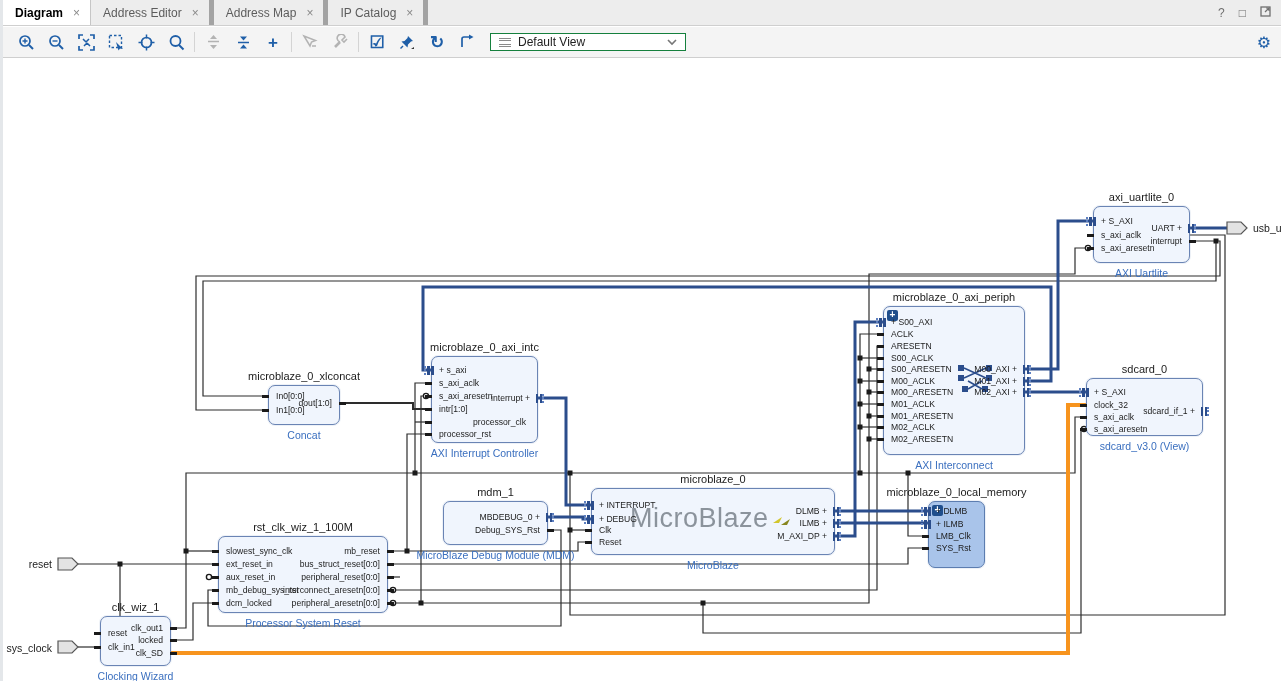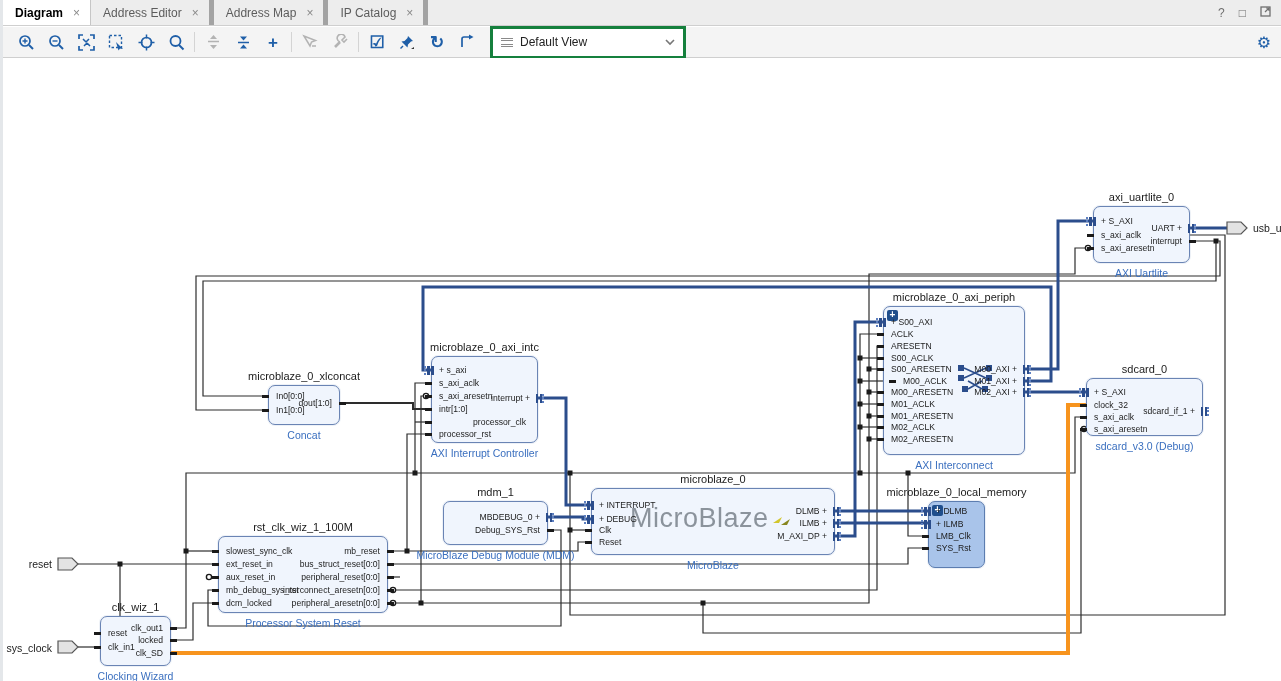--- a/index.html
+++ b/index.html
@@ -17,21 +17,21 @@
   #winicons { margin-left:auto; display:flex; align-items:center; gap:14px; padding-right:10px; color:#6f6f6f; }
   #winicons .wi { font-size:12px; }
 
   
   #toolbar { position:absolute; left:0; top:27px; width:100%; height:31px; background:#f4f4f4;
              border-bottom:1px solid #cfcfcf; display:flex; align-items:center; padding-left:8px; }
   .tbtn { width:30px; height:24px; display:flex; align-items:center; justify-content:center; }
   .tsep { width:1px; height:20px; background:#d4d4d4; margin:0 3px; }
   .tbtn svg { display:block; }
   .glyphbtn { font-size:17px; color:#1f5fa8; font-weight:bold; line-height:1; }
-  #viewsel { margin-left:8px; height:33px; min-width:196px; background:#fff; border:3px solid #15803d;
+  #viewsel { margin-left:8px; height:18px; min-width:196px; background:#fff; border:1px solid #15803d;
              display:flex; align-items:center; gap:7px; padding:0 8px; font-size:12px; color:#222; }
   #viewsel .bars { width:12px; height:9px; border-top:3px double #8a8a8a; border-bottom:3px double #8a8a8a; }
   #viewsel .lbl { flex:1; }
   #gear { margin-left:auto; margin-right:10px; color:#1f5fa8; font-size:16px; }
 
   
   #canvas { position:absolute; left:0; top:58px; right:0; bottom:0; background:#fff; }
   #wires { position:absolute; left:0; top:0; pointer-events:none; }
   .bus   { fill:none; stroke:var(--bus); stroke-width:3; }
   .w     { fill:none; stroke:var(--wire); stroke-width:1.2; }
@@ -304,33 +304,33 @@
               <path d="M6 6 L28 16 M28 6 L6 16" stroke="#2b4d8c" stroke-width="1.6" fill="none"></path>
               <rect x="4" y="24" width="6" height="6" fill="#2b4d8c"></rect>
               <rect x="24" y="24" width="6" height="6" fill="#2b4d8c"></rect>
               <path d="M10 19 L24 27 M24 19 L10 27" stroke="#2b4d8c" stroke-width="1.6" fill="none"></path>
             </svg></div>
           <div class="port lft" style="top: 10px;"><span>+ S00_AXI</span><span class="ifpad"></span><span class="ifdots"></span></div>
           <div class="port lft" style="top: 22px;"><span>ACLK</span><span class="pad"></span></div>
           <div class="port lft" style="top: 34px;"><span>ARESETN</span><span class="pad"></span></div>
           <div class="port lft" style="top: 46px;"><span>S00_ACLK</span><span class="pad"></span></div>
           <div class="port lft" style="top: 57px;"><span>S00_ARESETN</span><span class="pad"></span></div>
-          <div class="port lft" style="top: 69px; margin-left: 12px;"><span>M00_ACLK</span><span class="pad"></span></div>
+          <div class="port lft" style="top: 69px;"><span>M00_ACLK</span><span class="pad"></span></div>
           <div class="port lft" style="top: 80px;"><span>M00_ARESETN</span><span class="pad"></span></div>
           <div class="port lft" style="top: 92px;"><span>M01_ACLK</span><span class="pad"></span></div>
           <div class="port lft" style="top: 104px;"><span>M01_ARESETN</span><span class="pad"></span></div>
           <div class="port lft" style="top: 115px;"><span>M02_ACLK</span><span class="pad"></span></div>
           <div class="port lft" style="top: 127px;"><span>M02_ARESETN</span><span class="pad"></span></div>
           <div class="port rgt" style="top: 57px;"><span>M00_AXI +</span><span class="ifpad"></span><span class="ifdots"></span></div>
           <div class="port rgt" style="top: 69px;"><span>M01_AXI +</span><span class="ifpad"></span><span class="ifdots"></span></div>
           <div class="port rgt" style="top: 80px;"><span>M02_AXI +</span><span class="ifpad"></span><span class="ifdots"></span></div>
         </div>
         <div class="blk" style="left: 1083px; top: 320px; width: 117px; height: 58px;">
           <div class="btitle">sdcard_0</div>
-          <div class="bsub">sdcard_v3.0 (Debug)</div>
+          <div class="bsub">sdcard_v3.0 (View)</div>
           <div class="port lft" style="top: 8px;"><span>+ S_AXI</span><span class="ifpad"></span><span class="ifdots"></span></div>
           <div class="port lft" style="top: 21px;"><span>clock_32</span><span class="pad"></span></div>
           <div class="port lft" style="top: 33px;"><span>s_axi_aclk</span><span class="pad"></span></div>
           <div class="port lft" style="top: 45px;"><span>s_axi_aresetn</span><span class="pad"></span></div>
           <div class="port rgt" style="top: 27px;"><span>sdcard_if_1 +</span><span class="ifpad"></span><span class="ifdots"></span></div>
         </div>
         <div class="blk" style="left: 265px; top: 327px; width: 72px; height: 40px;">
           <div class="btitle">microblaze_0_xlconcat</div>
           <div class="bsub">Concat</div>
           <div class="port lft" style="top: 5px;"><span>In0[0:0]</span><span class="pad"></span></div>

